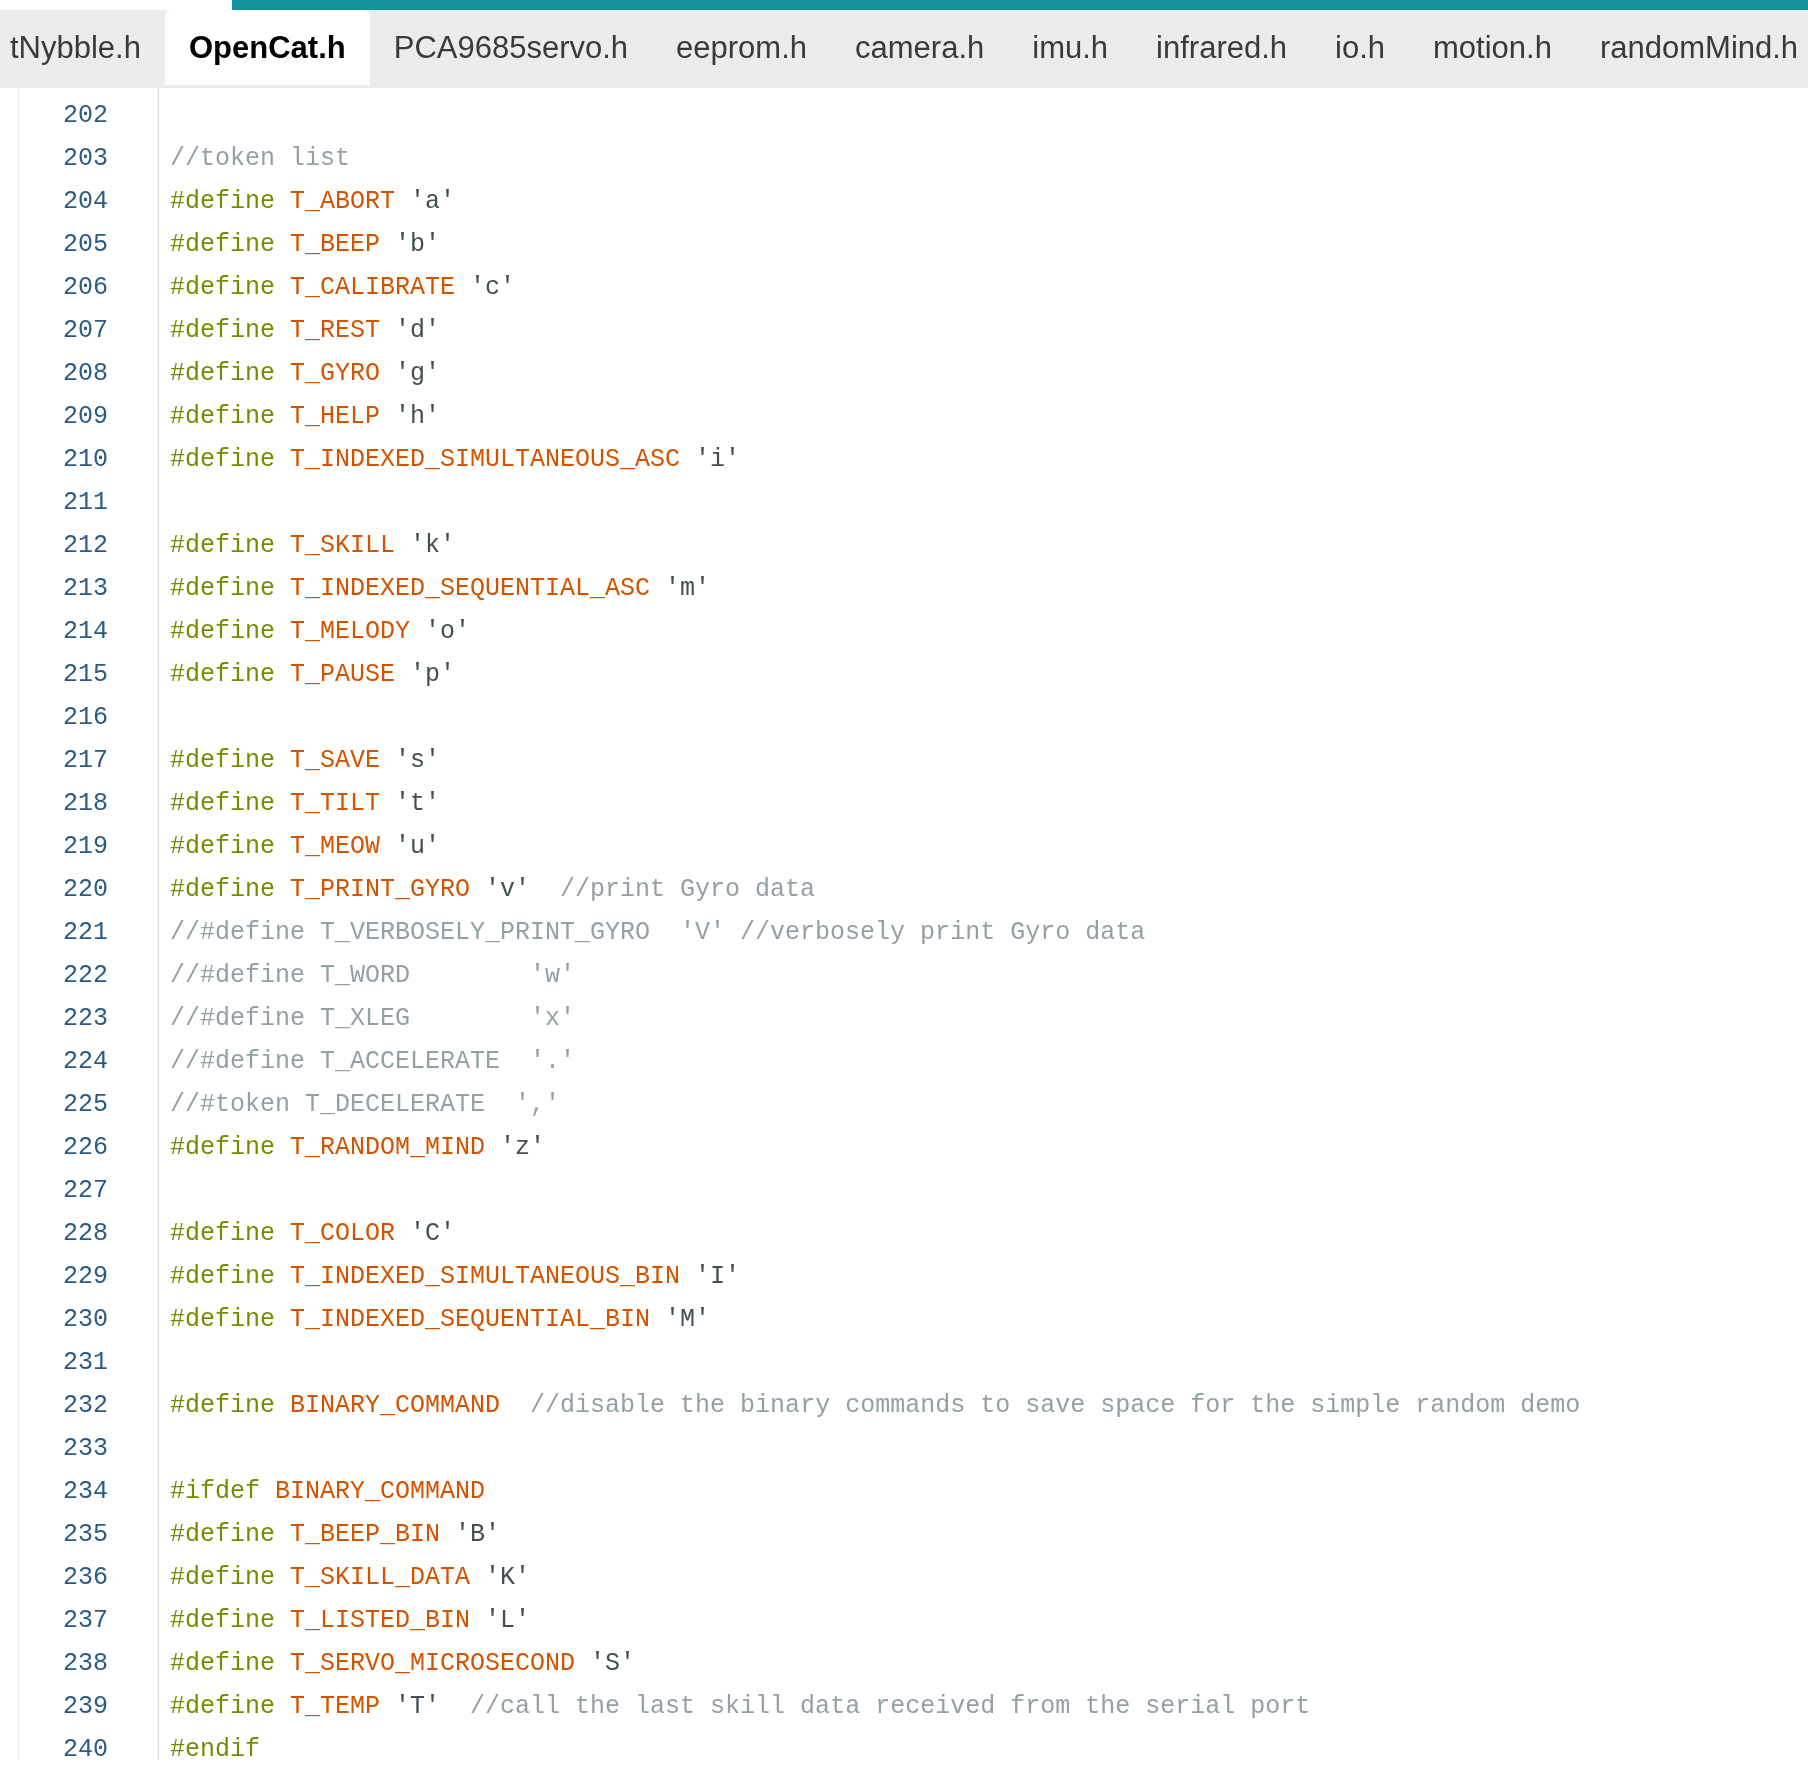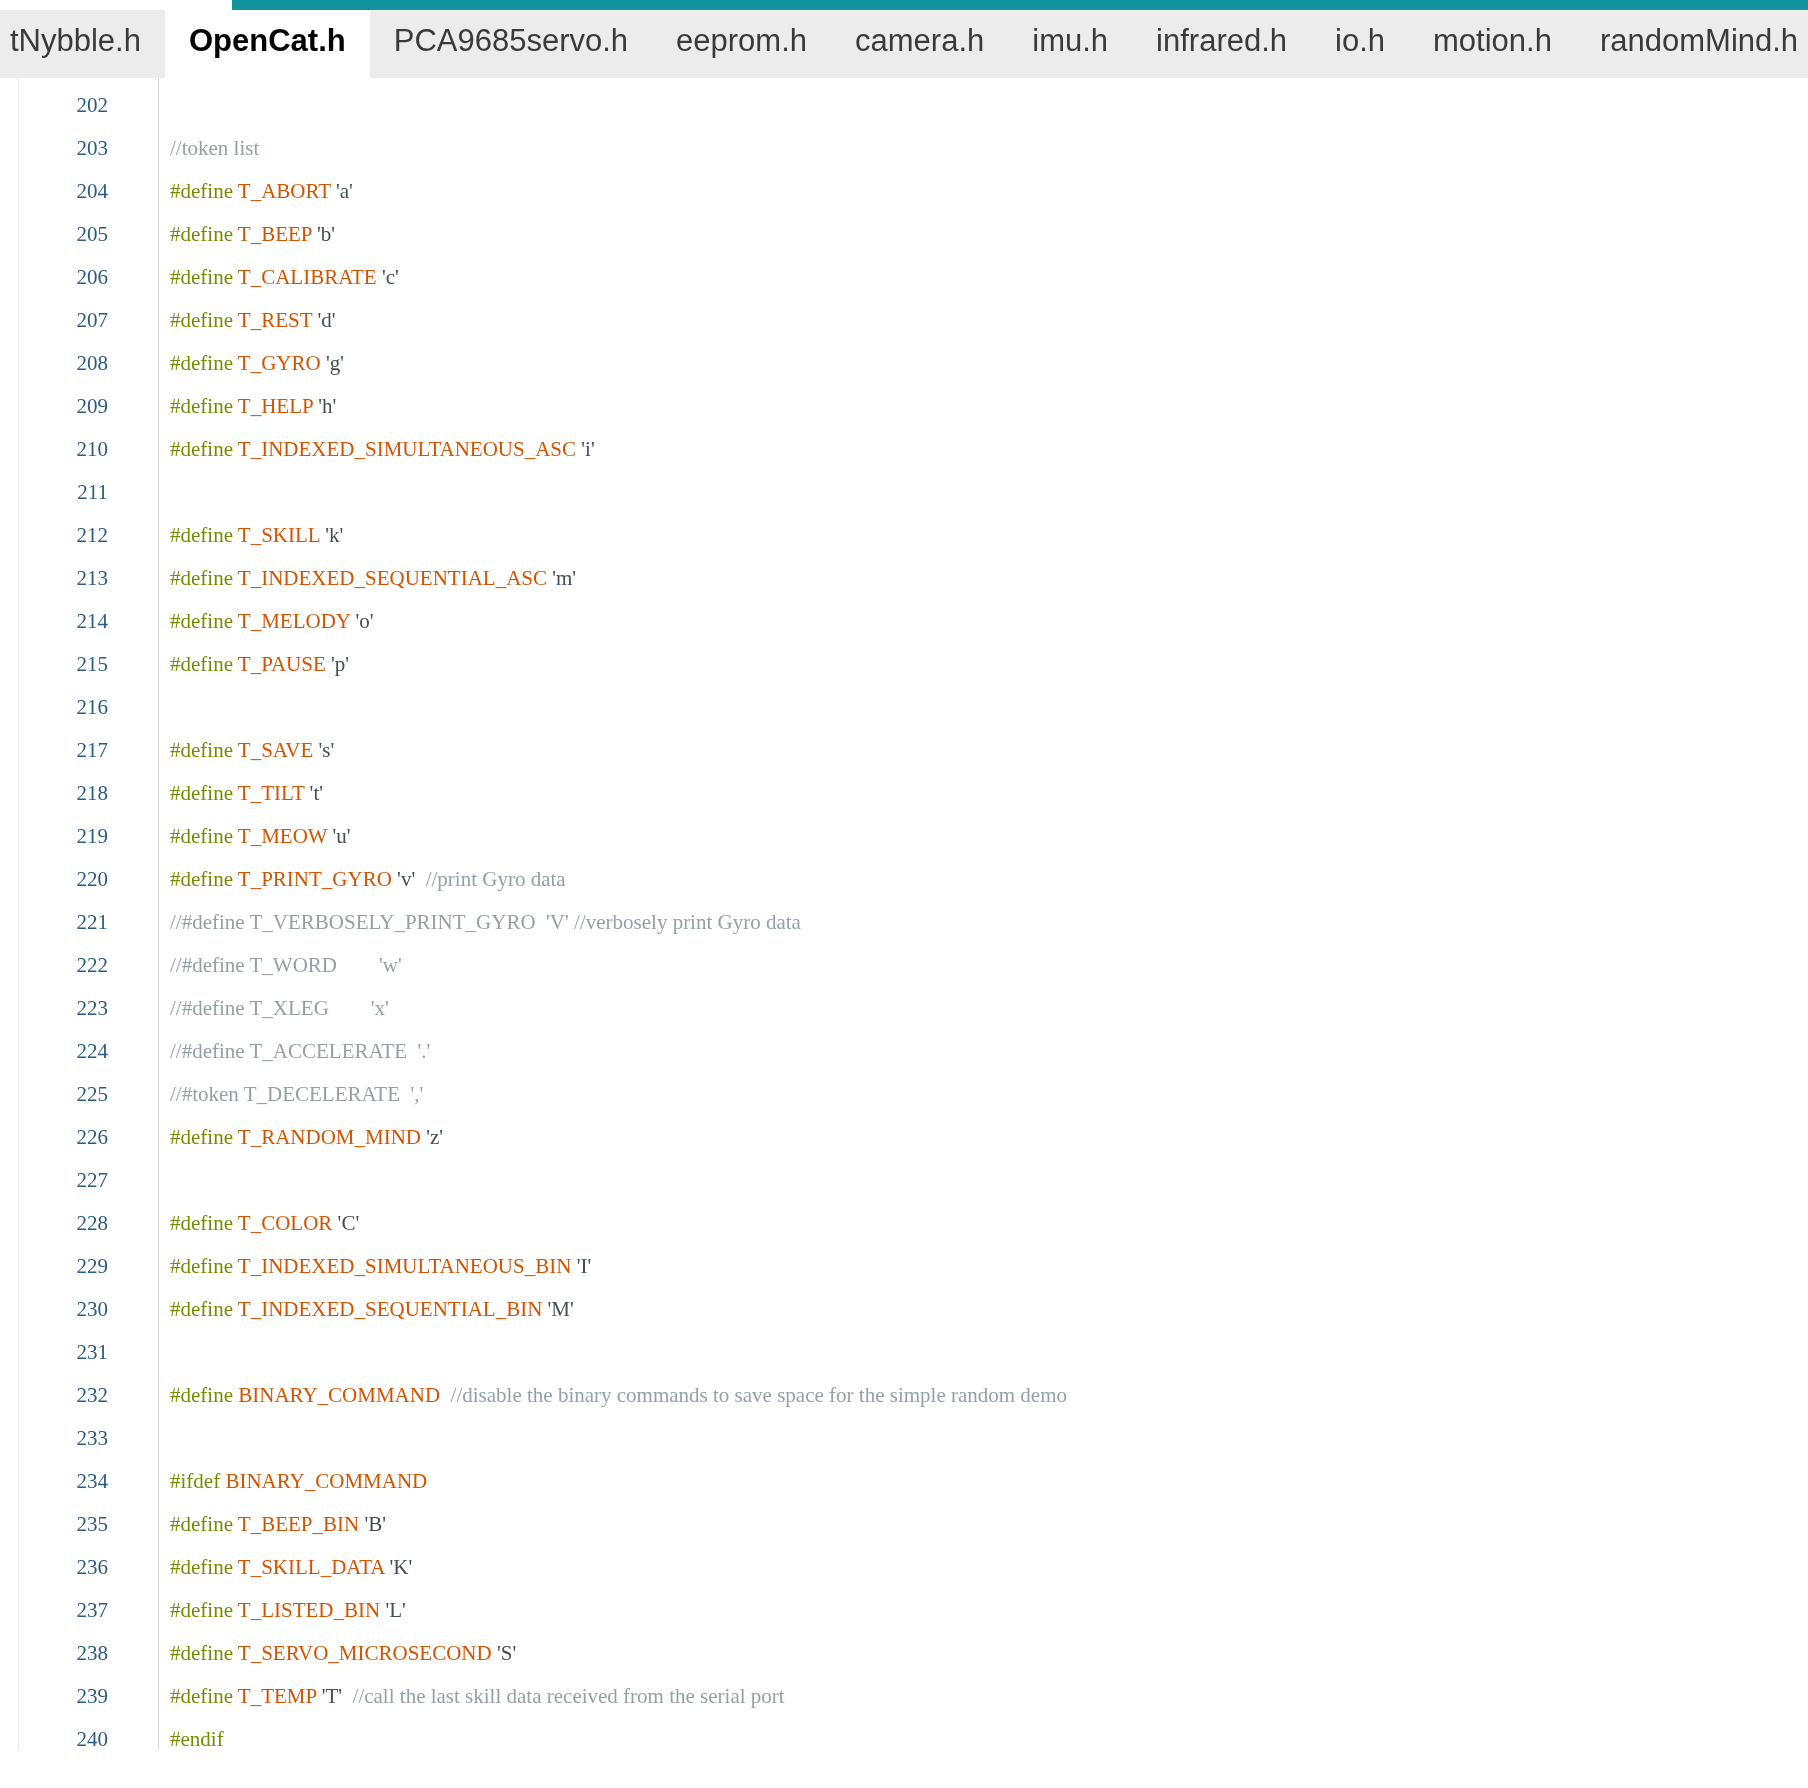--- a/index.html
+++ b/index.html
@@ -1,24 +1,24 @@
 <!DOCTYPE html>
 <html style="--topbar: #12939d; --tabbar_bg: #ececec; --tab_active_bg: #ffffff; --tab_text: #3a3a3a; --tab_active_text: #000000; --editor_bg: #ffffff; --line_number: #2b5b84; --gutter_border: #d6d6d6; --directive: #728E00; --macro: #D35400; --plain: #434f54; --comment: #95a0a5;"><head>
 <meta charset="utf-8">
 <style>
   html,body{margin:0;padding:0}
   body{width:1808px;height:1788px;overflow:hidden;background:#fff;font-family:"Liberation Sans",sans-serif}
   .topbar{position:relative;height:10px;background:var(--topbar)}
   .topbar-notch{position:absolute;left:0;top:0;width:232px;height:10px;background:#ffffff}
-  .tabbar{height:68px;background:var(--tabbar_bg);display:flex;align-items:flex-end;overflow:hidden;white-space:nowrap}
+  .tabbar{height:78px;background:var(--tabbar_bg);display:flex;align-items:flex-start;overflow:hidden;white-space:nowrap}
   .tab{flex:none;padding:0 24px;line-height:75px;font-size:31px;color:var(--tab_text);cursor:pointer}
   .tab.active{background:var(--tab_active_bg);color:var(--tab_active_text);border-radius:6px 6px 0 0;font-weight:700}
   .tab.clip-left{margin-left:-14px}
   .editor{position:relative;height:1672px;overflow:hidden;background:var(--editor_bg);
-          font-family:Liberation Serif, serif;font-size:21px}
+          font-family:Liberation Mono, monospace;font-size:25px}
   .left-border{position:absolute;left:18px;top:0;bottom:0;width:1px;background:#ebebeb}
   .gutter-divider{position:absolute;left:158px;top:0;bottom:0;width:1px;background:var(--gutter_border)}
   .lines{padding-top:6px}
   .line{display:flex;height:43px;line-height:43px;white-space:pre}
   .ln{flex:none;width:108px;text-align:right;color:var(--line_number)}
   .code{flex:none;padding-left:62px;color:var(--plain)}
   .tok-d{color:var(--directive)}
   .tok-m{color:var(--macro)}
   .tok-p{color:var(--plain)}
   .tok-c{color:var(--comment)}

